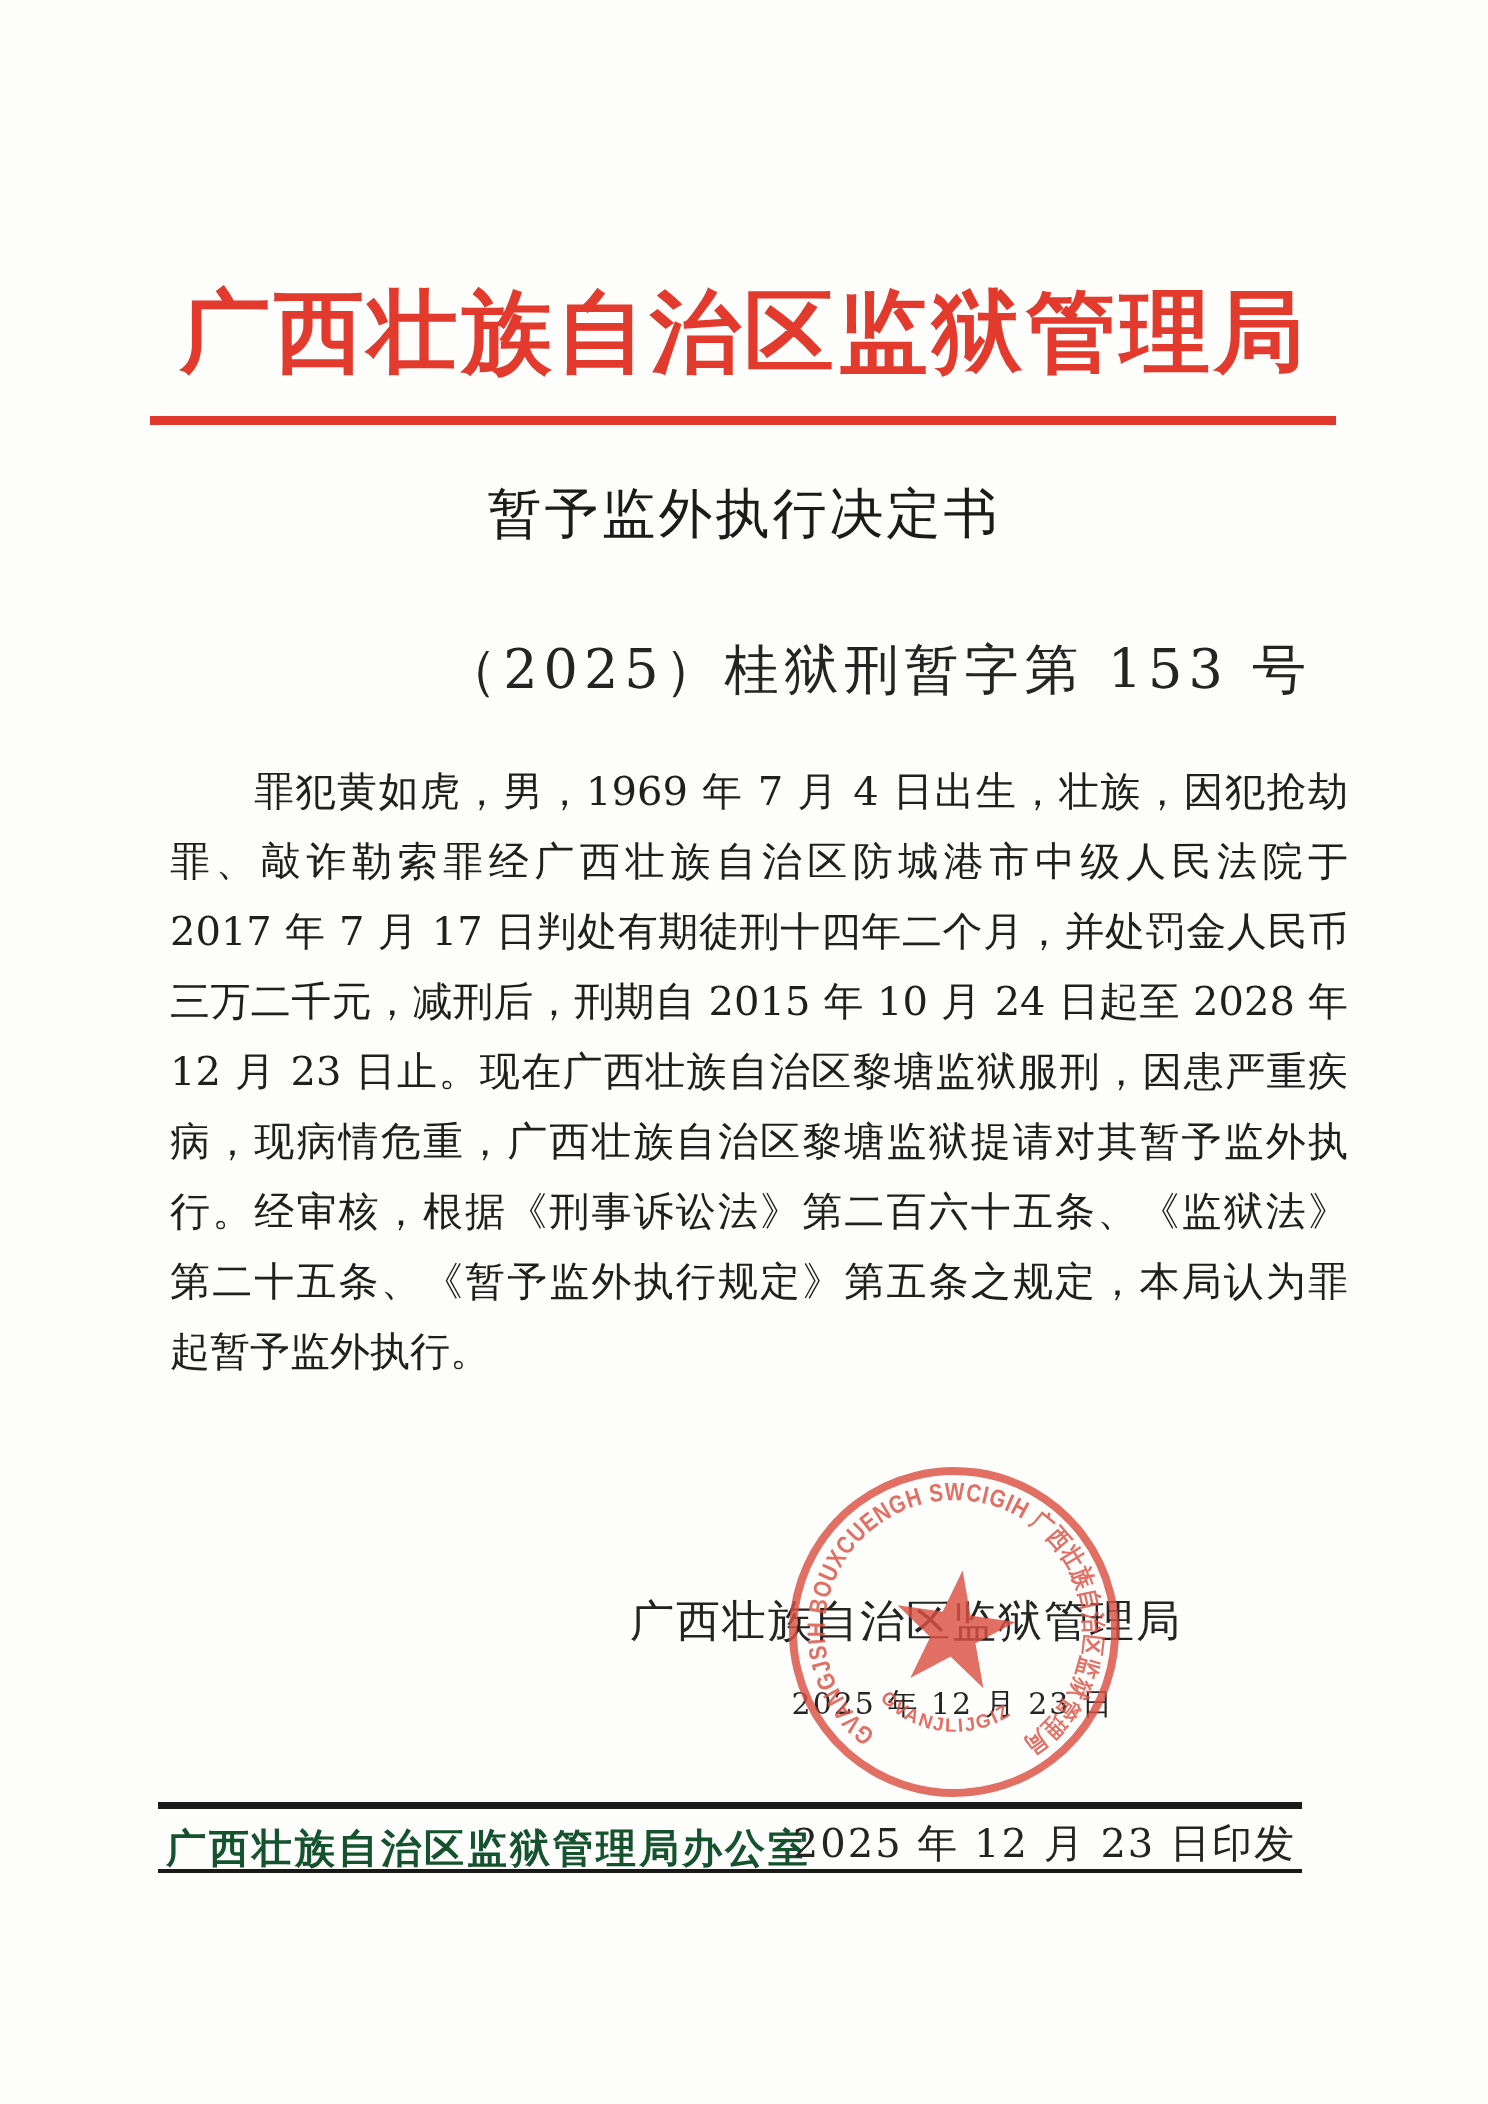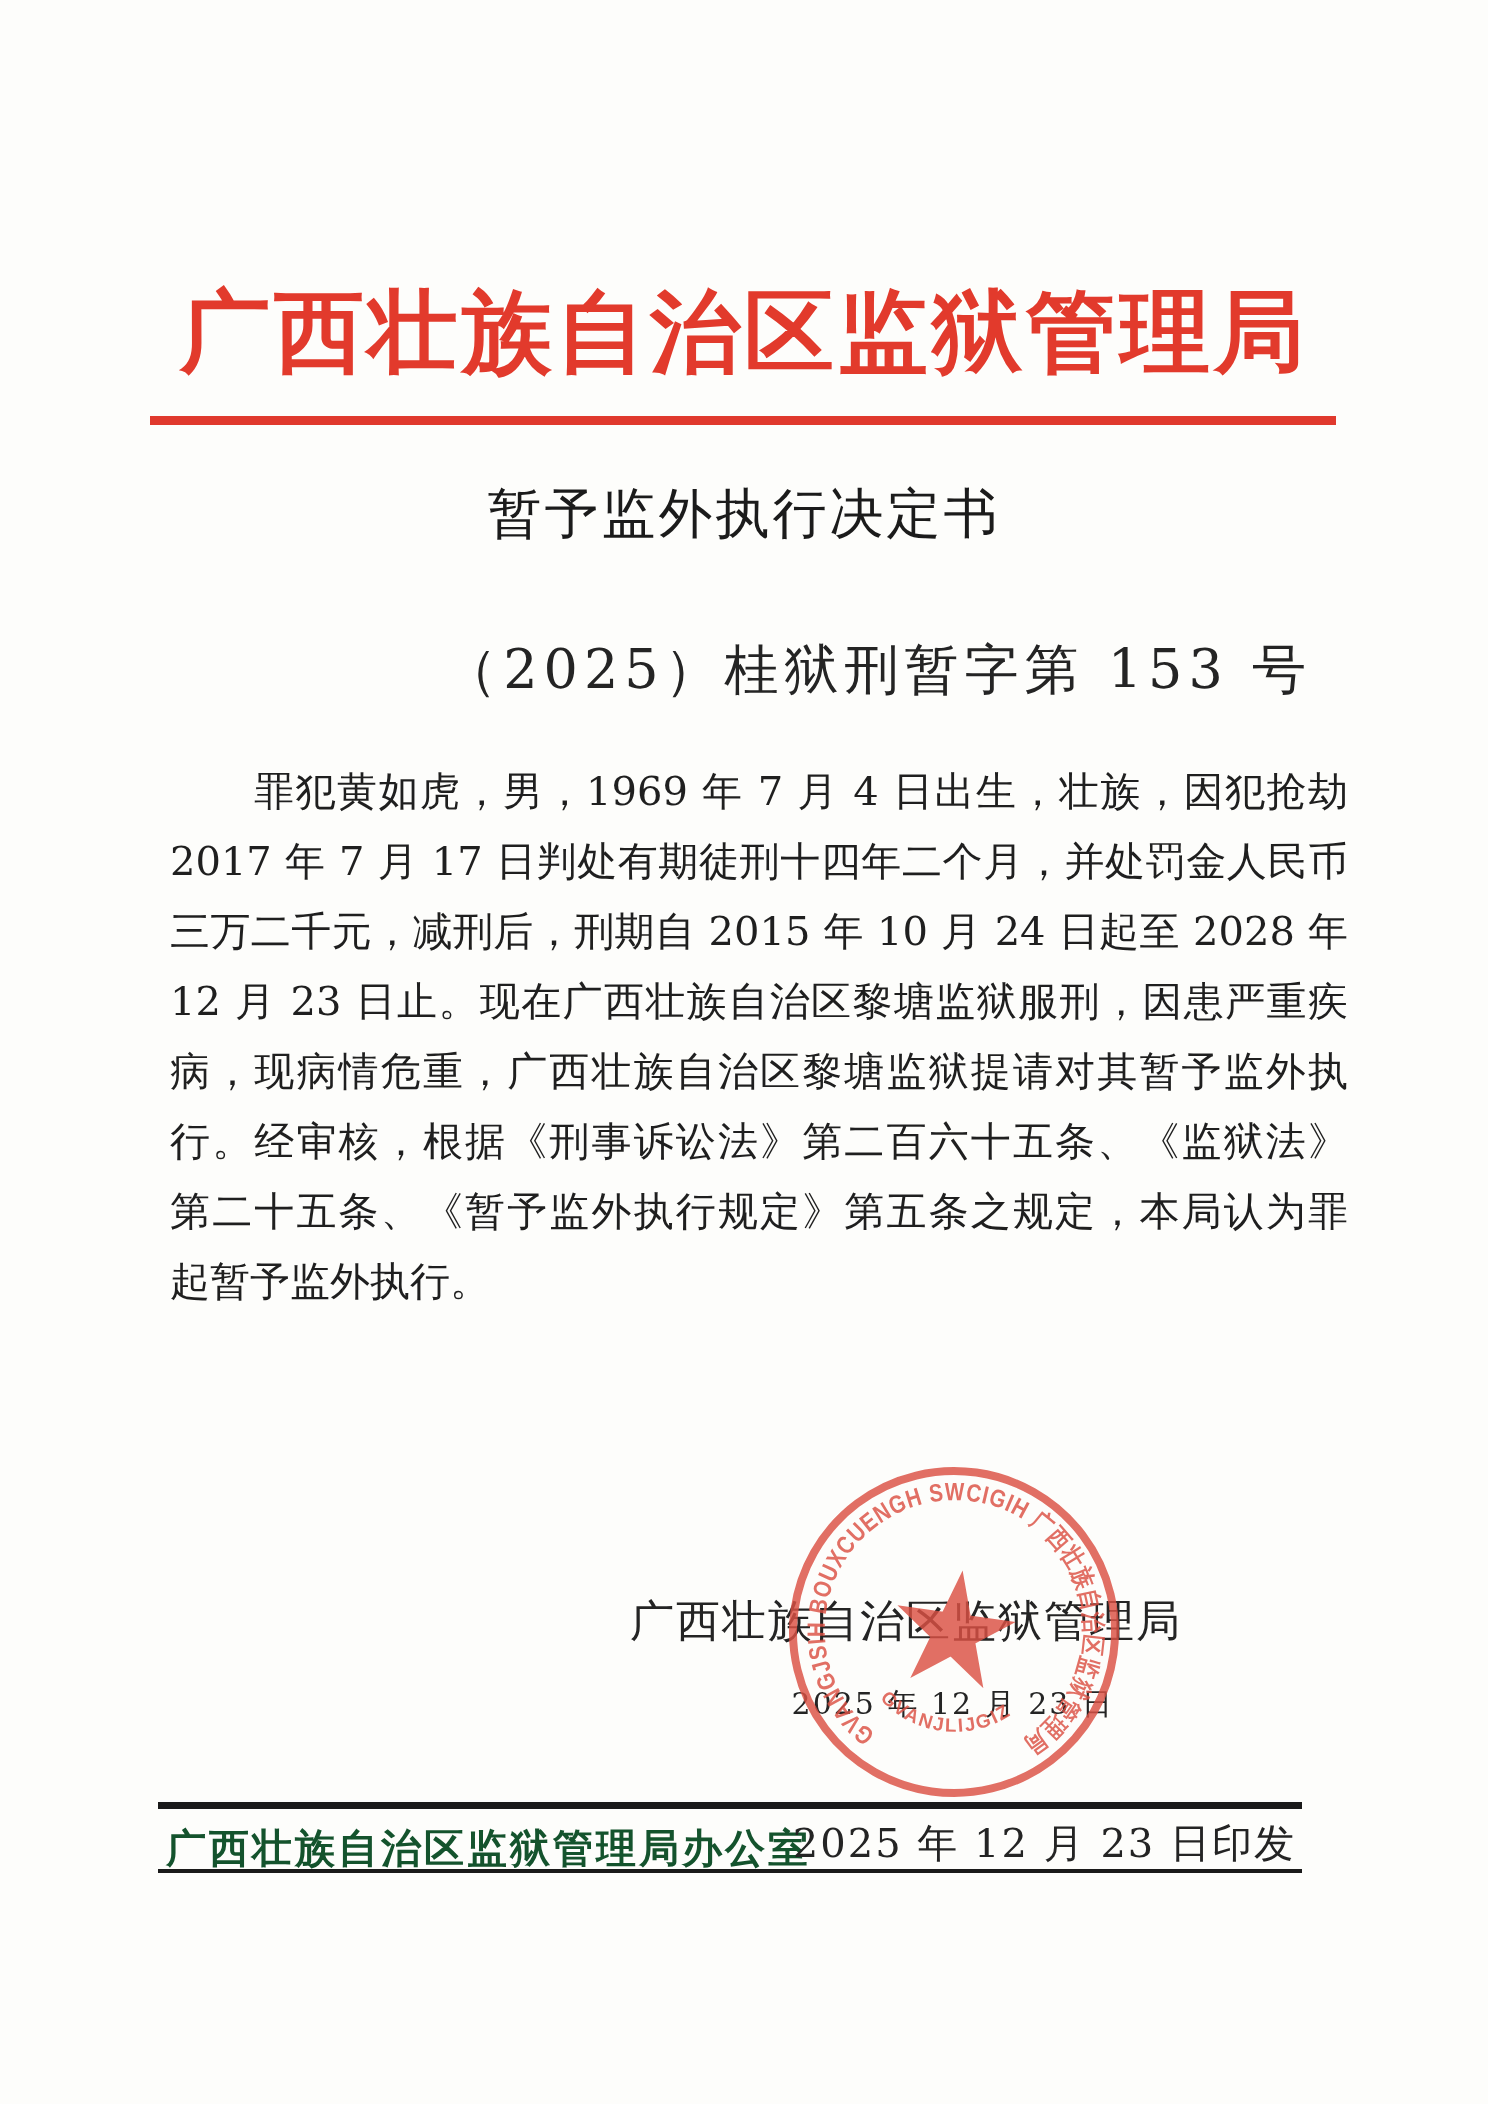--- a/index.html
+++ b/index.html
@@ -111,20 +111,21 @@
   <div class="agency-header">广西壮族自治区监狱管理局</div>
 
   <div class="red-rule"></div>
 
   <div class="doc-title">暂予监外执行决定书</div>
 
   <div class="doc-number">（2025）桂狱刑暂字第 153 号</div>
 
   <div class="body-block">
     <div class="body-line indent">罪犯黄如虎，男，1969 年 7 月 4 日出生，壮族，因犯抢劫</div>
+    <div class="body-line">罪、敲诈勒索罪经广西壮族自治区防城港市中级人民法院于</div>
     <div class="body-line">2017 年 7 月 17 日判处有期徒刑十四年二个月，并处罚金人民币</div>
     <div class="body-line">三万二千元，减刑后，刑期自 2015 年 10 月 24 日起至 2028 年</div>
     <div class="body-line">12 月 23 日止。现在广西壮族自治区黎塘监狱服刑，因患严重疾</div>
     <div class="body-line">病，现病情危重，广西壮族自治区黎塘监狱提请对其暂予监外执</div>
     <div class="body-line">行。经审核，根据《刑事诉讼法》第二百六十五条、《监狱法》</div>
     <div class="body-line">第二十五条、《暂予监外执行规定》第五条之规定，本局认为罪</div>
     <div class="body-line last">起暂予监外执行。</div>
   </div>
 
   <div class="signature-org">广西壮族自治区监狱管理局</div>

